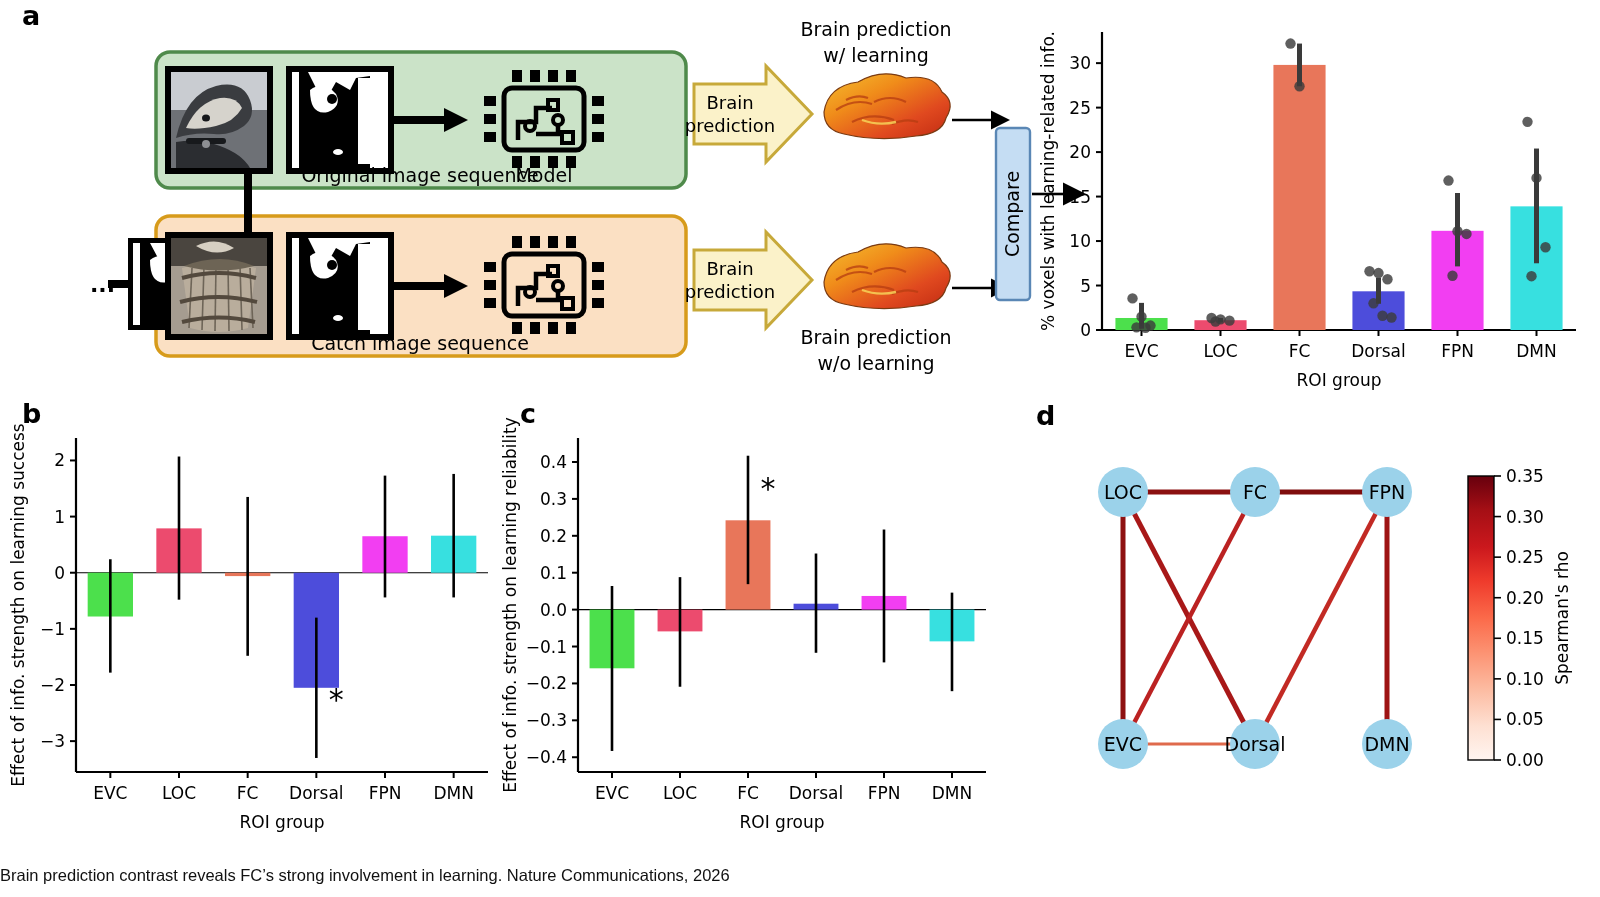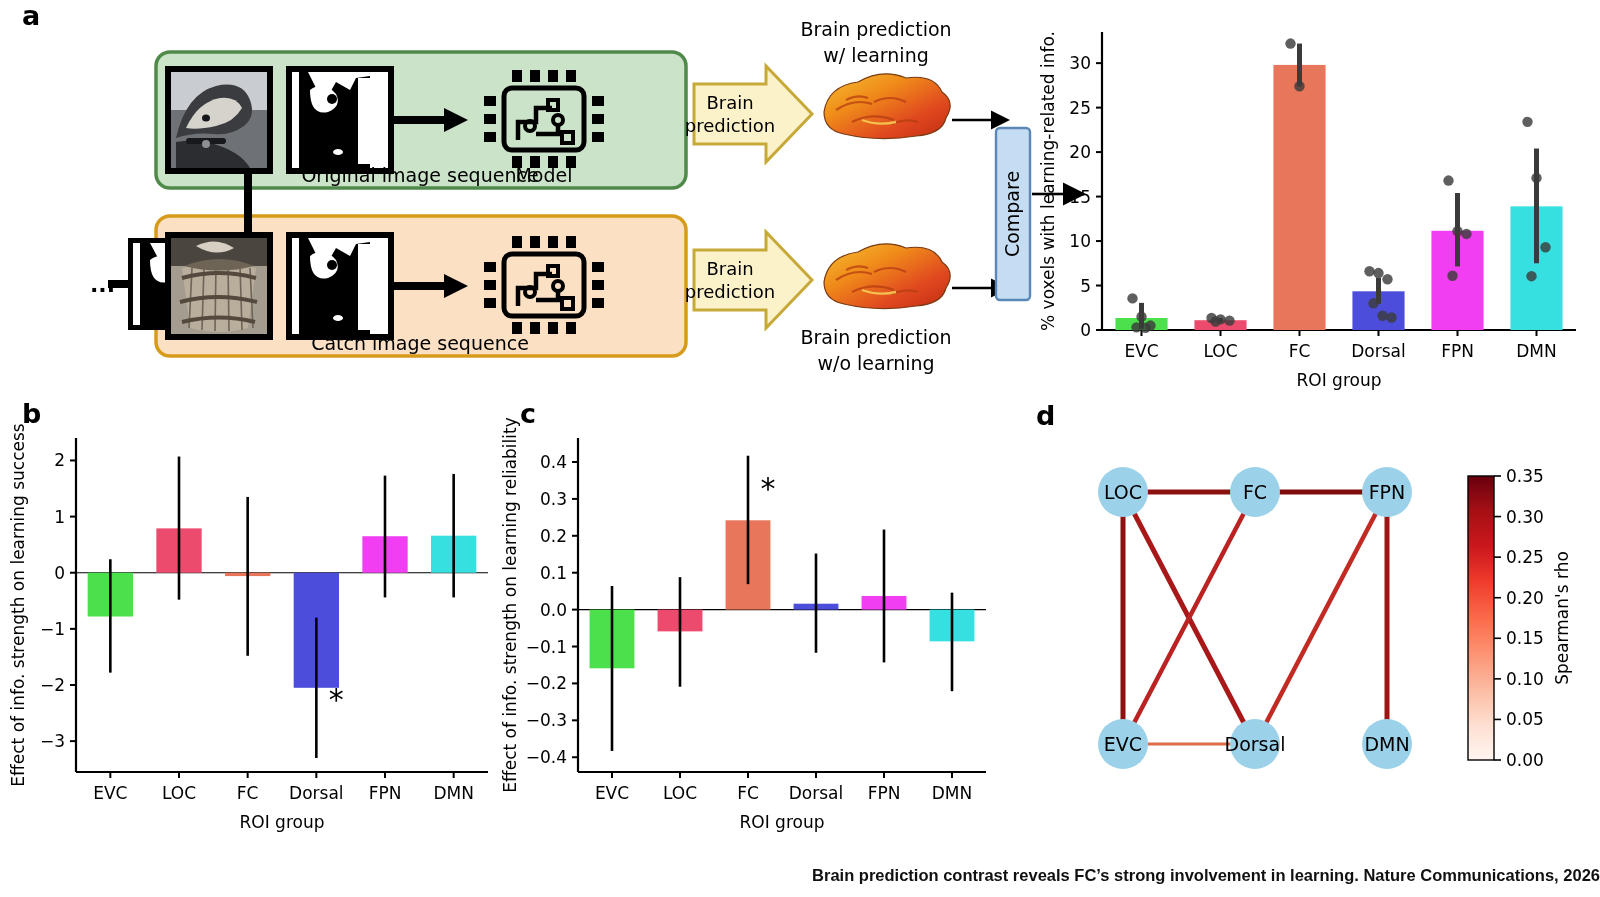--- a/index.html
+++ b/index.html
@@ -1,20 +1,20 @@
 <!DOCTYPE html>
 <html><head>
 <meta charset="utf-8">
 <style>
   html,body{margin:0;padding:0;background:#ffffff;}
   body{width:1600px;height:897px;position:relative;font-family:"DejaVu Sans","Liberation Sans",sans-serif;color:#000;overflow:hidden;}
   .fig{position:absolute;left:0;top:0;width:1600px;height:897px;}
   .panel-letter{position:absolute;font-weight:bold;font-size:27px;font-family:"DejaVu Sans","Liberation Sans",sans-serif;line-height:1;}
   .abs{position:absolute;}
-  .caption{position:absolute;left:0;top:866px;width:1600px;text-align:right;font-size:16.5px;font-family:"Liberation Sans",sans-serif;color:#111;font-weight:bold;}
+  .caption{position:absolute;left:0;top:866px;width:1600px;text-align:left;font-size:16.5px;font-family:"Liberation Sans",sans-serif;color:#111;}
   svg{display:block;overflow:visible;}
   .nodelabel{font-size:19px;font-family:"DejaVu Sans","Liberation Sans",sans-serif;fill:#000;text-anchor:middle;dominant-baseline:central;}
   .boxlabel{font-size:19px;font-family:"DejaVu Sans","Liberation Sans",sans-serif;}
   .arrowtxt{font-size:18px;font-family:"DejaVu Sans","Liberation Sans",sans-serif;text-anchor:middle;}
   .predtxt{font-size:19px;font-family:"DejaVu Sans","Liberation Sans",sans-serif;text-anchor:middle;}
 </style>
 </head>
 <body>
 
 <div class="fig">

